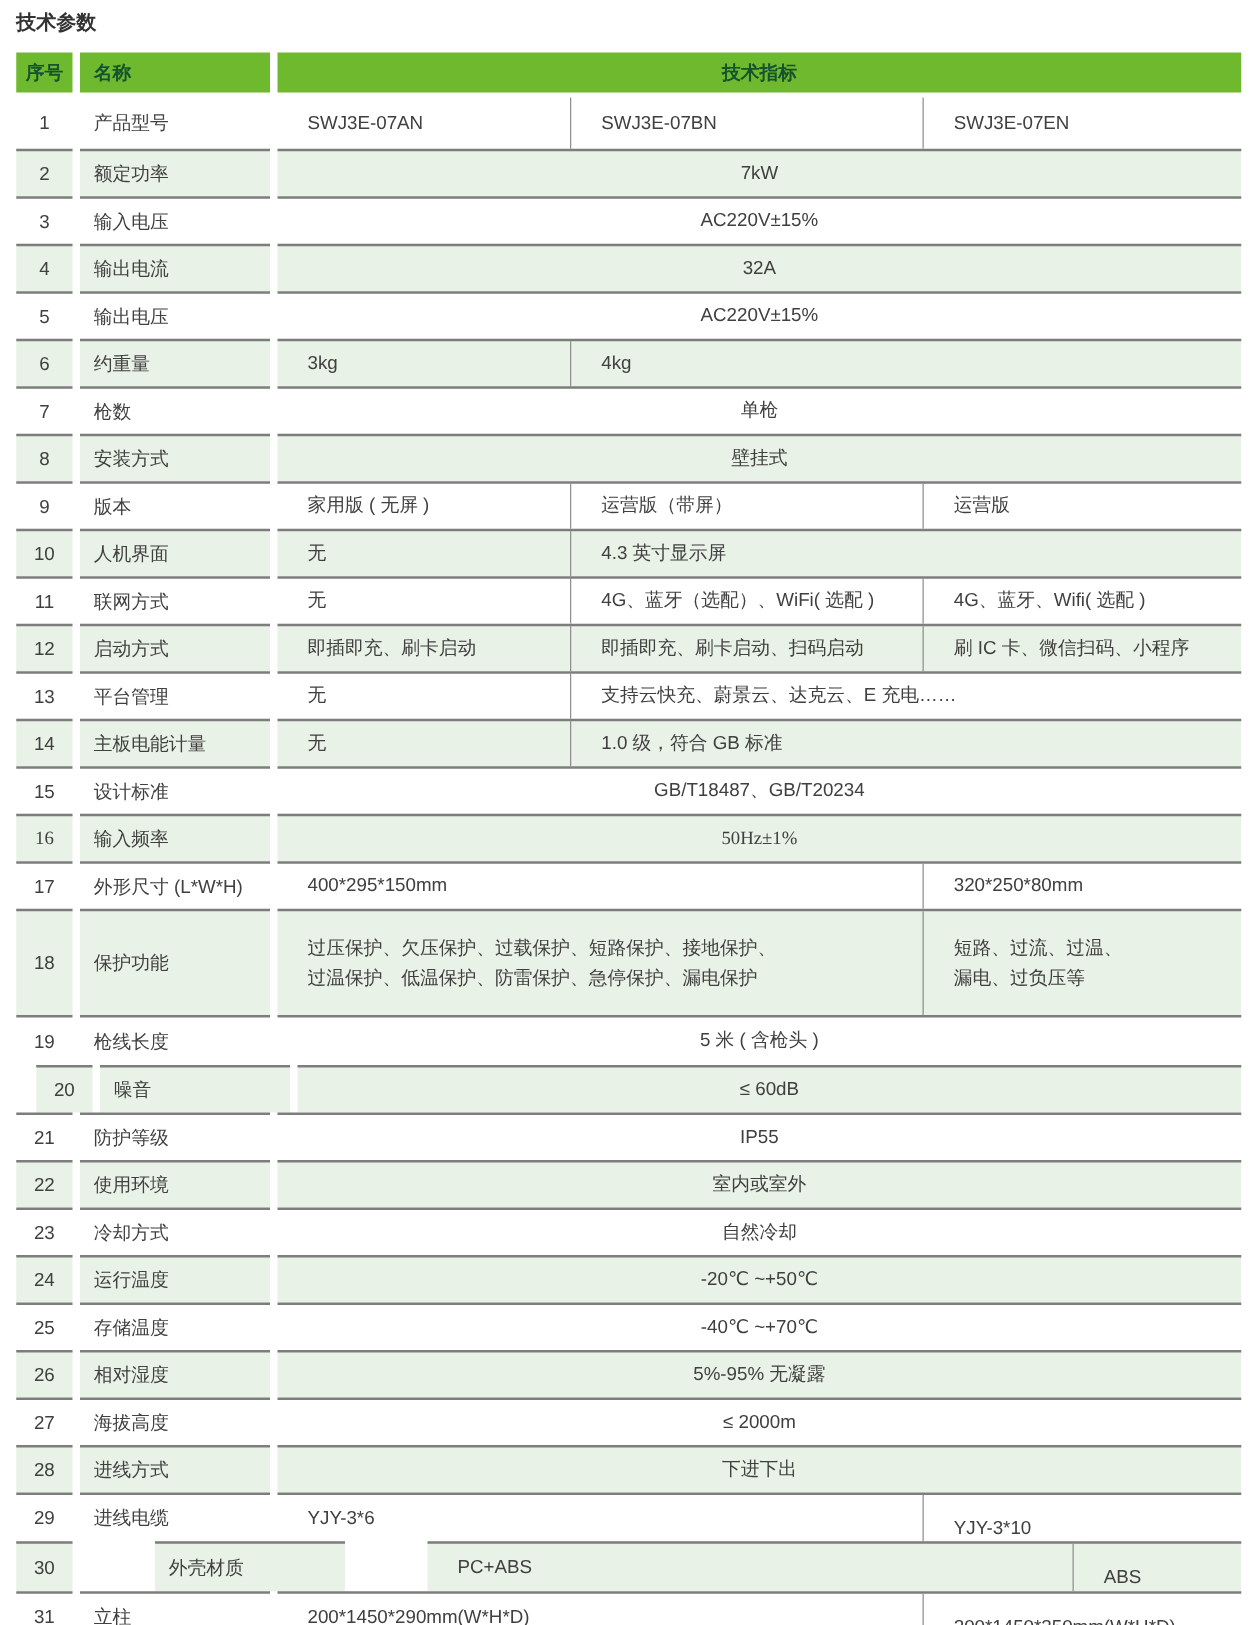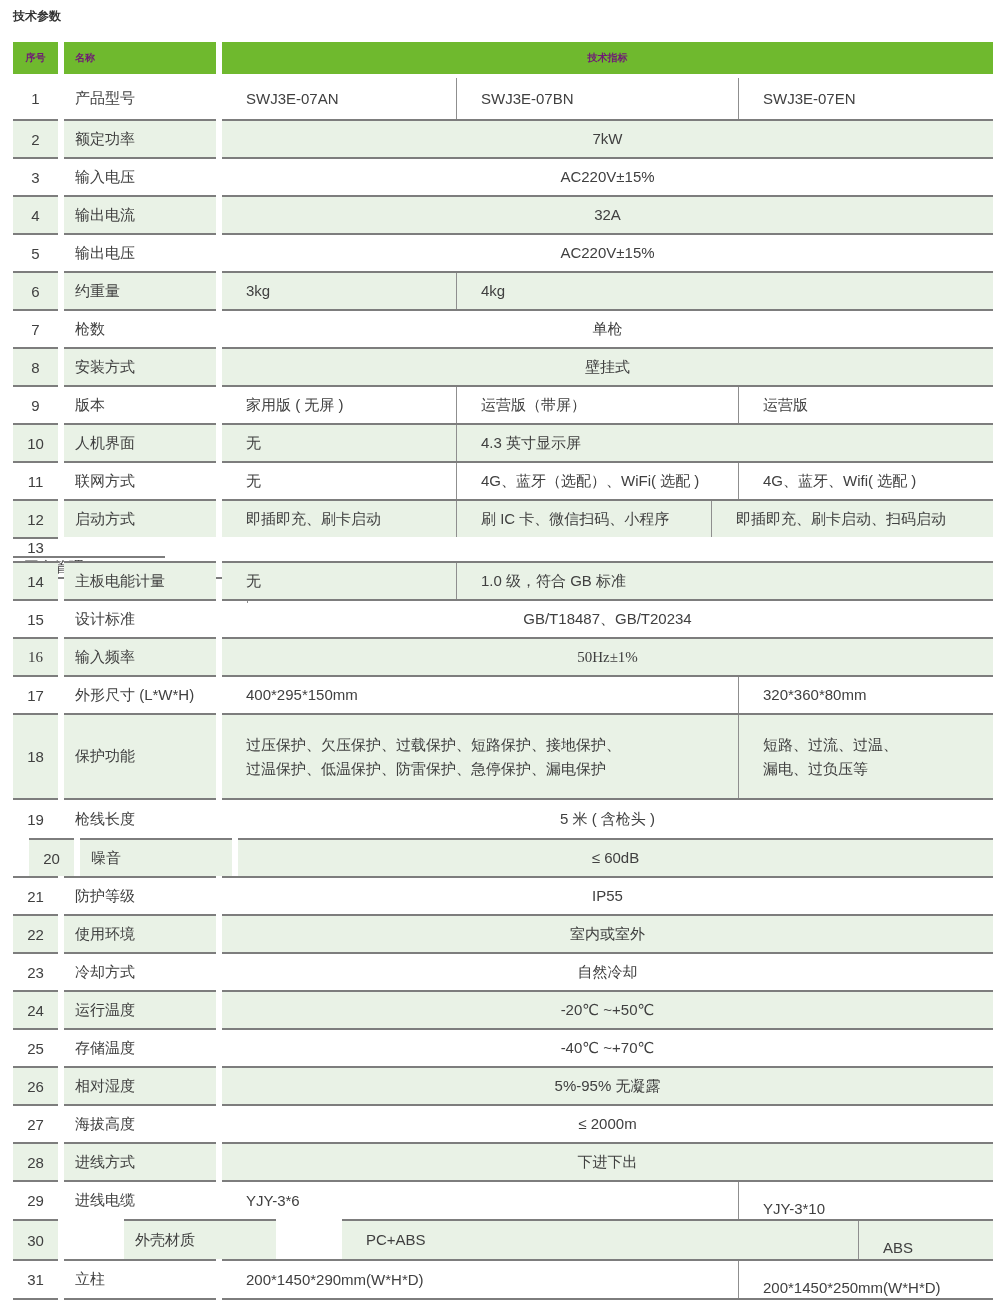--- a/index.html
+++ b/index.html
@@ -6,24 +6,24 @@
     --green:#6fb92e;
     --stripe:#e9f2e6;
     --rule:#7d7d7d;
     --vline:#8f8f8f;
     --txt:#404040;
   }
   *{margin:0;padding:0;box-sizing:border-box;}
   html,body{width:1000px;height:1300px;background:#fff;overflow:hidden;
     font-family:"Liberation Sans","DejaVu Sans",sans-serif;color:var(--txt);}
   .page{position:relative;width:1000px;height:1300px;background:#fff;}
-  .title{position:absolute;left:13px;top:8px;font-size:12px;font-weight:600;color:#333;}
+  .title{position:absolute;left:13px;top:8px;font-size:16px;font-weight:600;color:#333;}
   .table{position:absolute;left:13px;top:42px;width:980px;}
   .hdr{display:flex;height:32px;margin-bottom:4px;}
-  .hdr .blk{background:var(--green);color:#701a75;font-weight:bold;font-size:10px;
+  .hdr .blk{background:var(--green);color:#14532d;font-weight:bold;font-size:15px;
     display:flex;align-items:center;justify-content:center;}
   .c-num{width:45px;flex:none;}
   .gut{width:6px;flex:none;}
   .c-name{width:152px;flex:none;}
   .hdr .c-name{justify-content:flex-start;padding-left:11px;}
   .c-val{flex:1;}
   .row{display:flex;font-size:15px;}
   .row .cell{display:flex;align-items:center;}
   .row .c-num{justify-content:center;}
   .row .c-name{padding-left:11px;}
@@ -163,25 +163,25 @@
             <div class="sub wR bl">4G、蓝牙、Wifi( 选配 )</div>
           </div>
         </div>
         <div class="row bt stripe" style="height: 38px;">
           <div class="cell c-num">12</div>
           <div class="gut"></div>
           <div class="cell c-name">启动方式</div>
           <div class="gut"></div>
           <div class="vblock">
             <div class="sub wA">即插即充、刷卡启动</div>
+            <div class="sub wB bl">即插即充、刷卡启动、扫码启动</div>
             <div class="sub wR bl">刷 IC 卡、微信扫码、小程序</div>
-            <div class="sub wB bl">即插即充、刷卡启动、扫码启动</div>
-          </div>
-        </div>
-        <div class="row bt" style="height: 24px; flex-direction: column;">
+          </div>
+        </div>
+        <div class="row bt" style="height: 38px;">
           <div class="cell c-num">13</div>
           <div class="gut"></div>
           <div class="cell c-name">平台管理</div>
           <div class="gut"></div>
           <div class="vblock">
             <div class="sub wA">无</div>
             <div class="sub wR bl">支持云快充、蔚景云、达克云、E 充电……</div>
           </div>
         </div>
         <div class="row bt stripe" style="height: 38px;">
@@ -212,21 +212,21 @@
             <div class="sub full">50Hz±1%</div>
           </div>
         </div>
         <div class="row bt" style="height: 38px;">
           <div class="cell c-num">17</div>
           <div class="gut"></div>
           <div class="cell c-name">外形尺寸 (L*W*H)</div>
           <div class="gut"></div>
           <div class="vblock">
             <div class="sub wAB">400*295*150mm</div>
-            <div class="sub wR bl">320*360*80mm</div>
+            <div class="sub wR bl">320*250*80mm</div>
           </div>
         </div>
         <div class="row bt stripe" style="height: 85px;">
           <div class="cell c-num">18</div>
           <div class="gut"></div>
           <div class="cell c-name">保护功能</div>
           <div class="gut"></div>
           <div class="vblock">
             <div class="sub wAB">过压保护、欠压保护、过载保护、短路保护、接地保护、
 过温保护、低温保护、防雷保护、急停保护、漏电保护</div>

